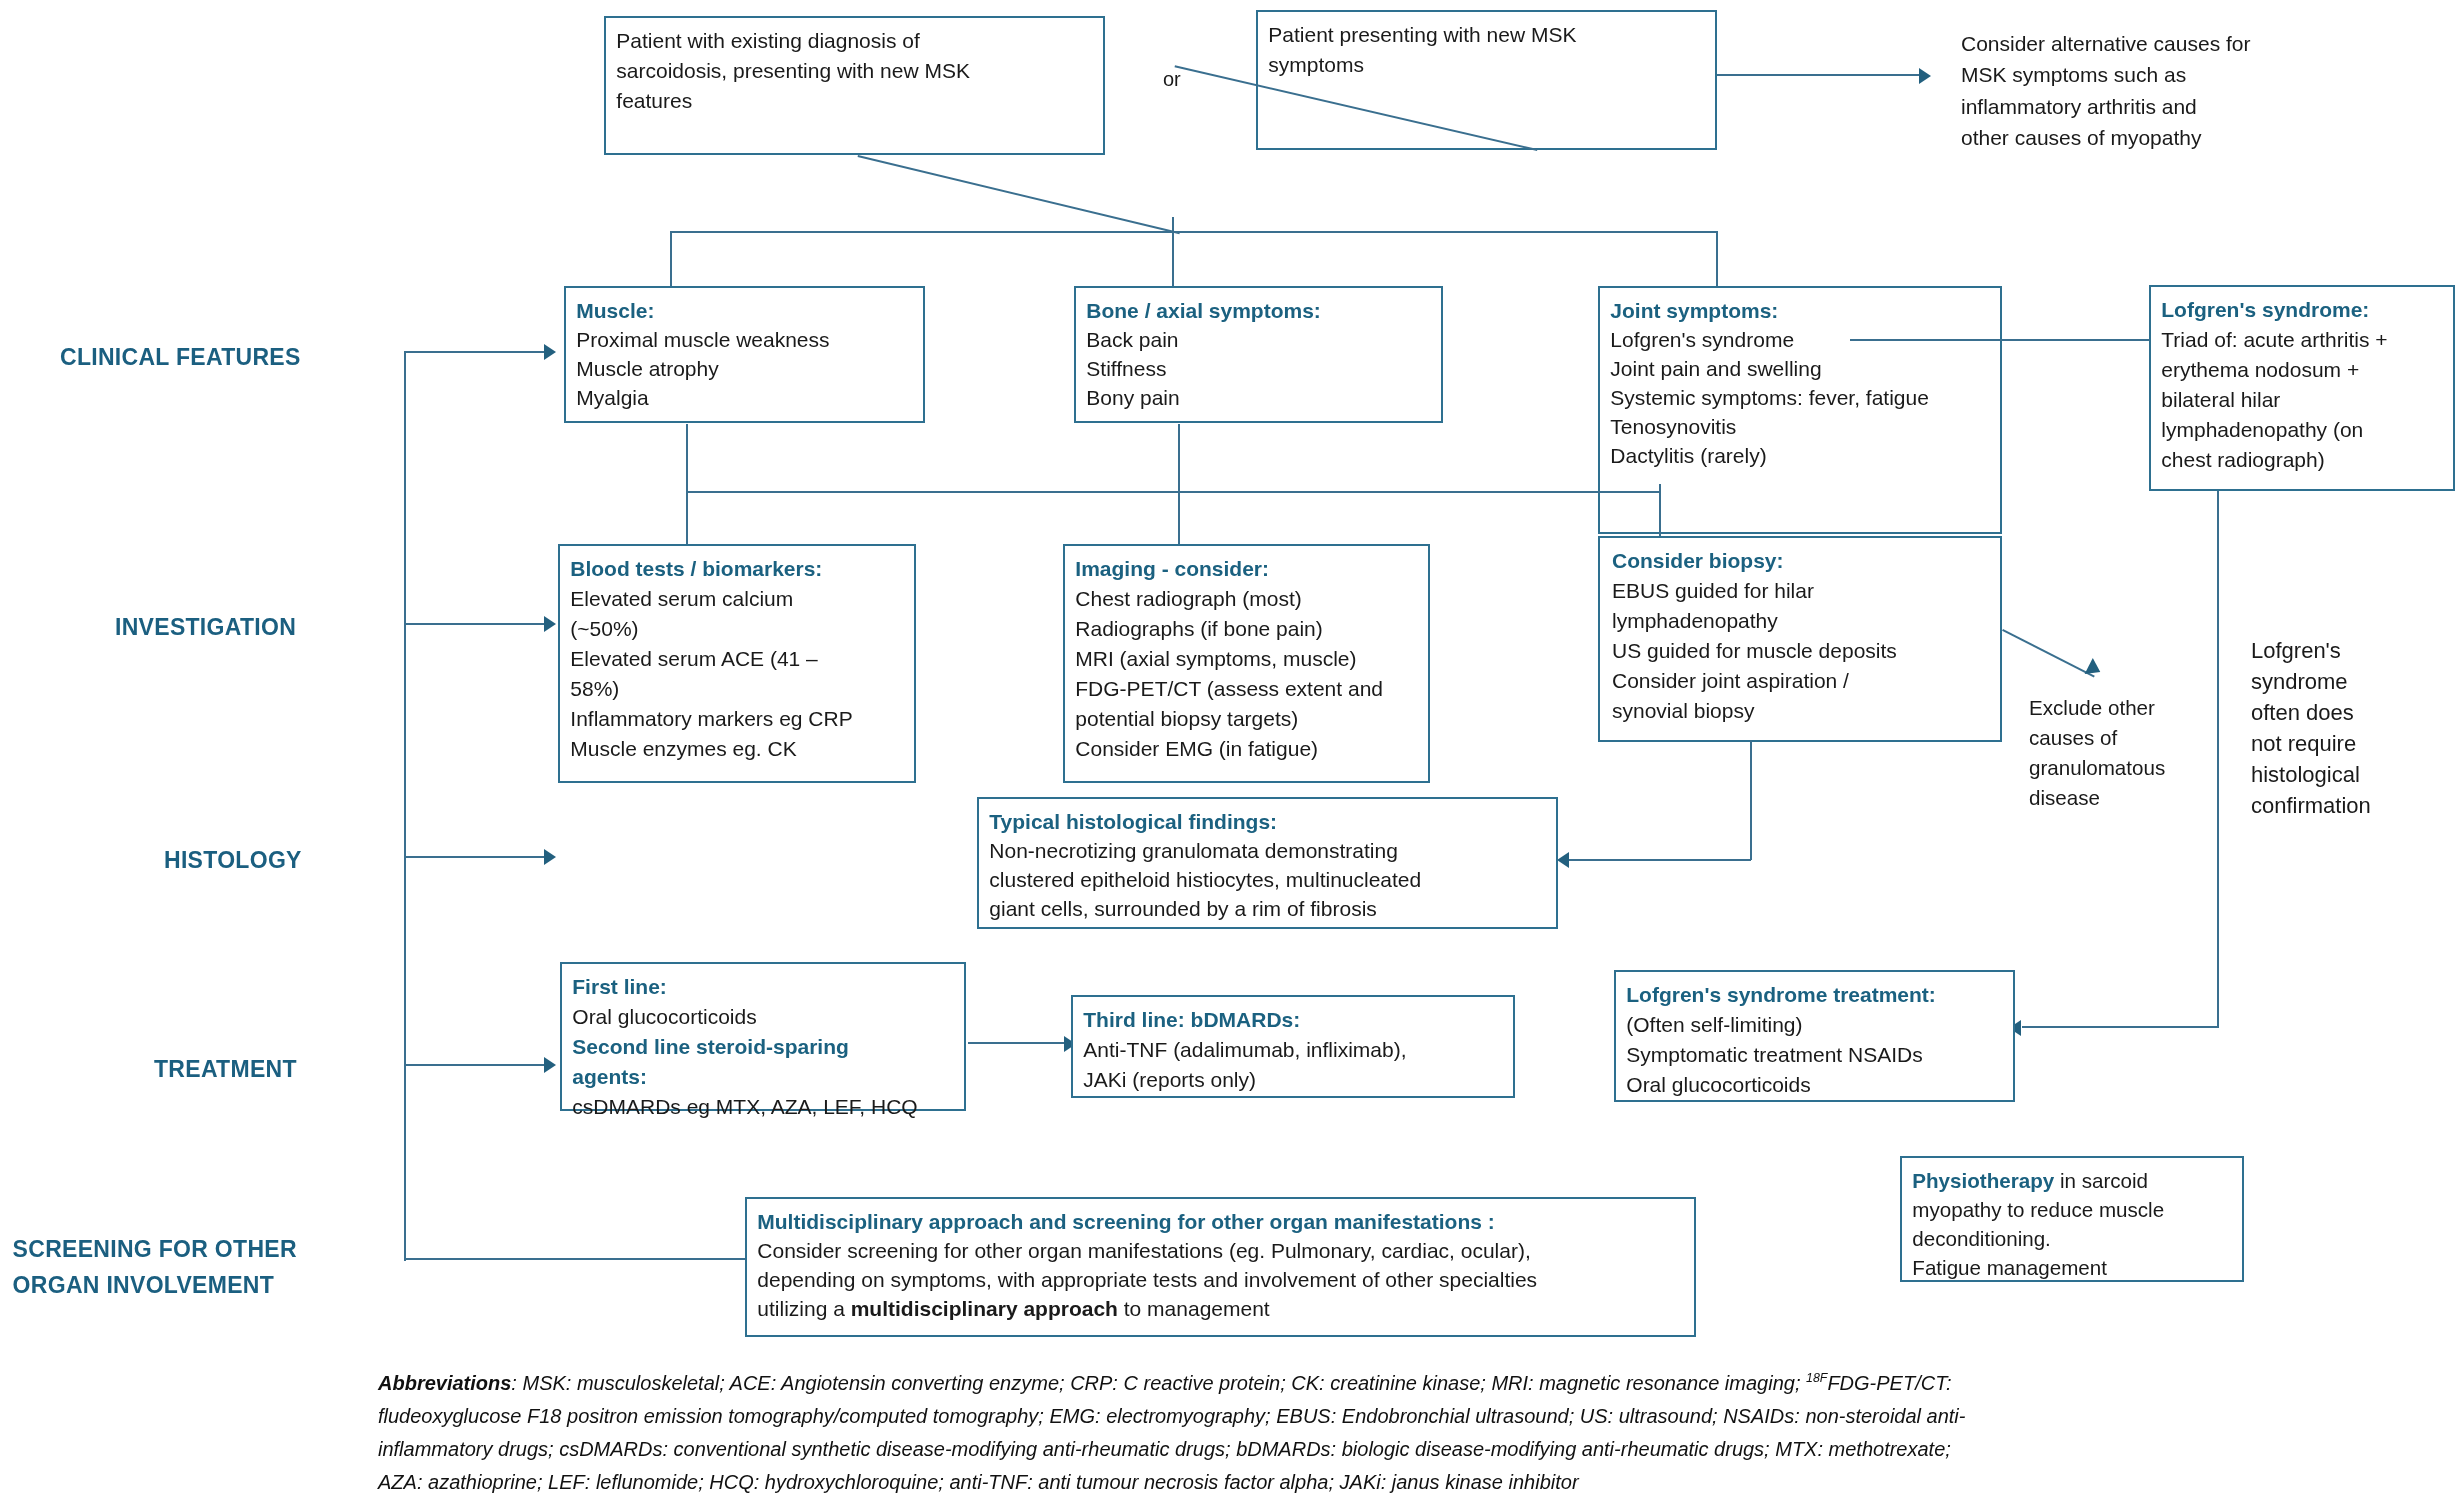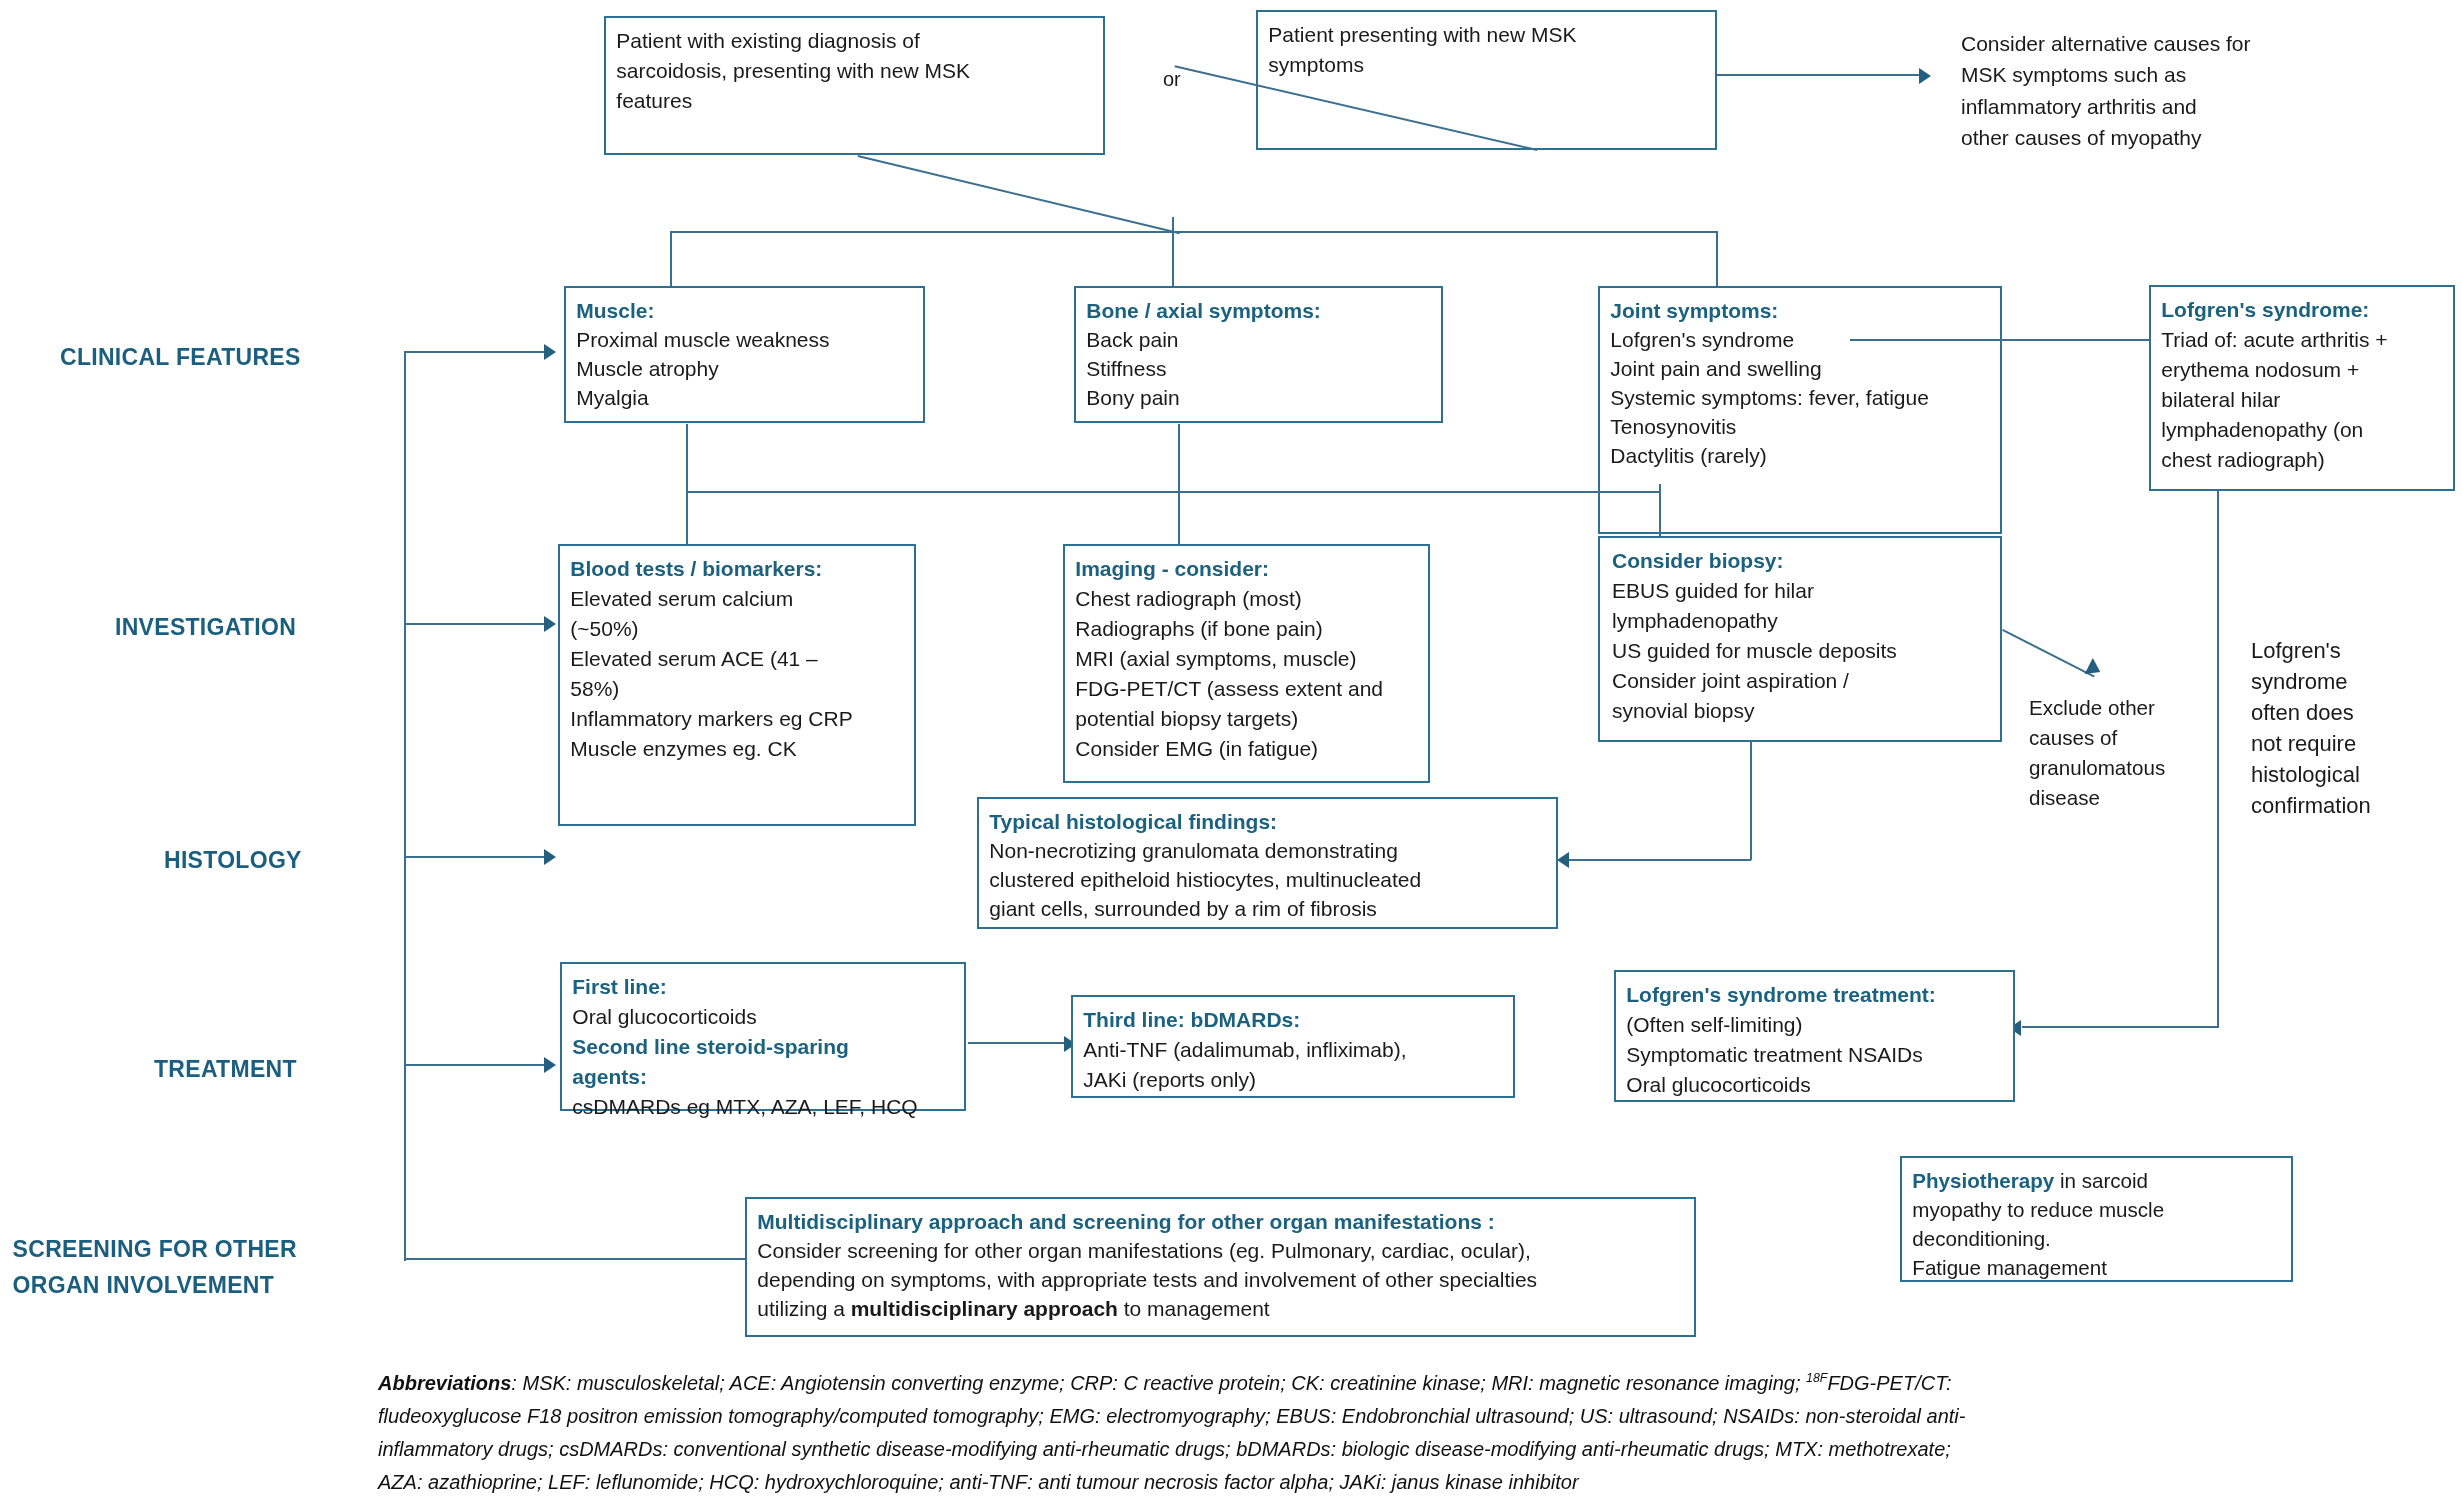--- a/index.html
+++ b/index.html
@@ -116,21 +116,21 @@
   </div>
 
   <div class="h" style="left:1850px;top:339px;width:300px;"></div>
 
   <div class="v" style="left:686px;top:424px;height:69px;"></div>
   <div class="h" style="left:686px;top:491px;width:974px;"></div>
   <div class="v" style="left:686px;top:491px;height:56px;"></div>
   <div class="v" style="left:1178px;top:424px;height:124px;"></div>
   <div class="v" style="left:1659px;top:484px;height:64px;"></div>
 
-  <div class="box" style="left:558px;top:544px;width:358px;height:282px;font-size:21px;line-height:30px;">
+  <div class="box" style="left:558px;top:544px;width:358px;height:239px;font-size:21px;line-height:30px;">
     <div class="hd">Blood tests / biomarkers:</div>
     <div class="ln">Elevated serum calcium</div>
     <div class="ln">(~50%)</div>
     <div class="ln">Elevated serum ACE (41 –</div>
     <div class="ln">58%)</div>
     <div class="ln">Inflammatory markers eg CRP</div>
     <div class="ln">Muscle enzymes eg. CK</div>
   </div>
 
   <div class="box" style="left:1063px;top:544px;width:367px;height:239px;font-size:21px;line-height:30px;">
@@ -203,21 +203,21 @@
     <div class="ln">JAKi (reports only)</div>
   </div>
 
   <div class="box" style="left:1614px;top:970px;width:401px;height:132px;font-size:21px;line-height:30px;">
     <div class="hd">Lofgren's syndrome  treatment:</div>
     <div class="ln">(Often self-limiting)</div>
     <div class="ln">Symptomatic treatment NSAIDs</div>
     <div class="ln">Oral glucocorticoids</div>
   </div>
 
-  <div class="box" style="left:1900px;top:1156px;width:393px;height:126px;font-size:20.6px;line-height:29px;">
+  <div class="box" style="left:1900px;top:1156px;width:344px;height:126px;font-size:20.6px;line-height:29px;">
     <div>
       <span class="hd">Physiotherapy</span><span class="ln">  in sarcoid</span>
     </div>
     <div class="ln">myopathy to reduce muscle</div>
     <div class="ln">deconditioning.</div>
     <div class="ln">Fatigue management</div>
   </div>
 
   <div class="box" style="left:745px;top:1197px;width:951px;height:140px;font-size:21px;line-height:29px;">
     <div class="hd">Multidisciplinary approach and screening for other organ manifestations :</div>

